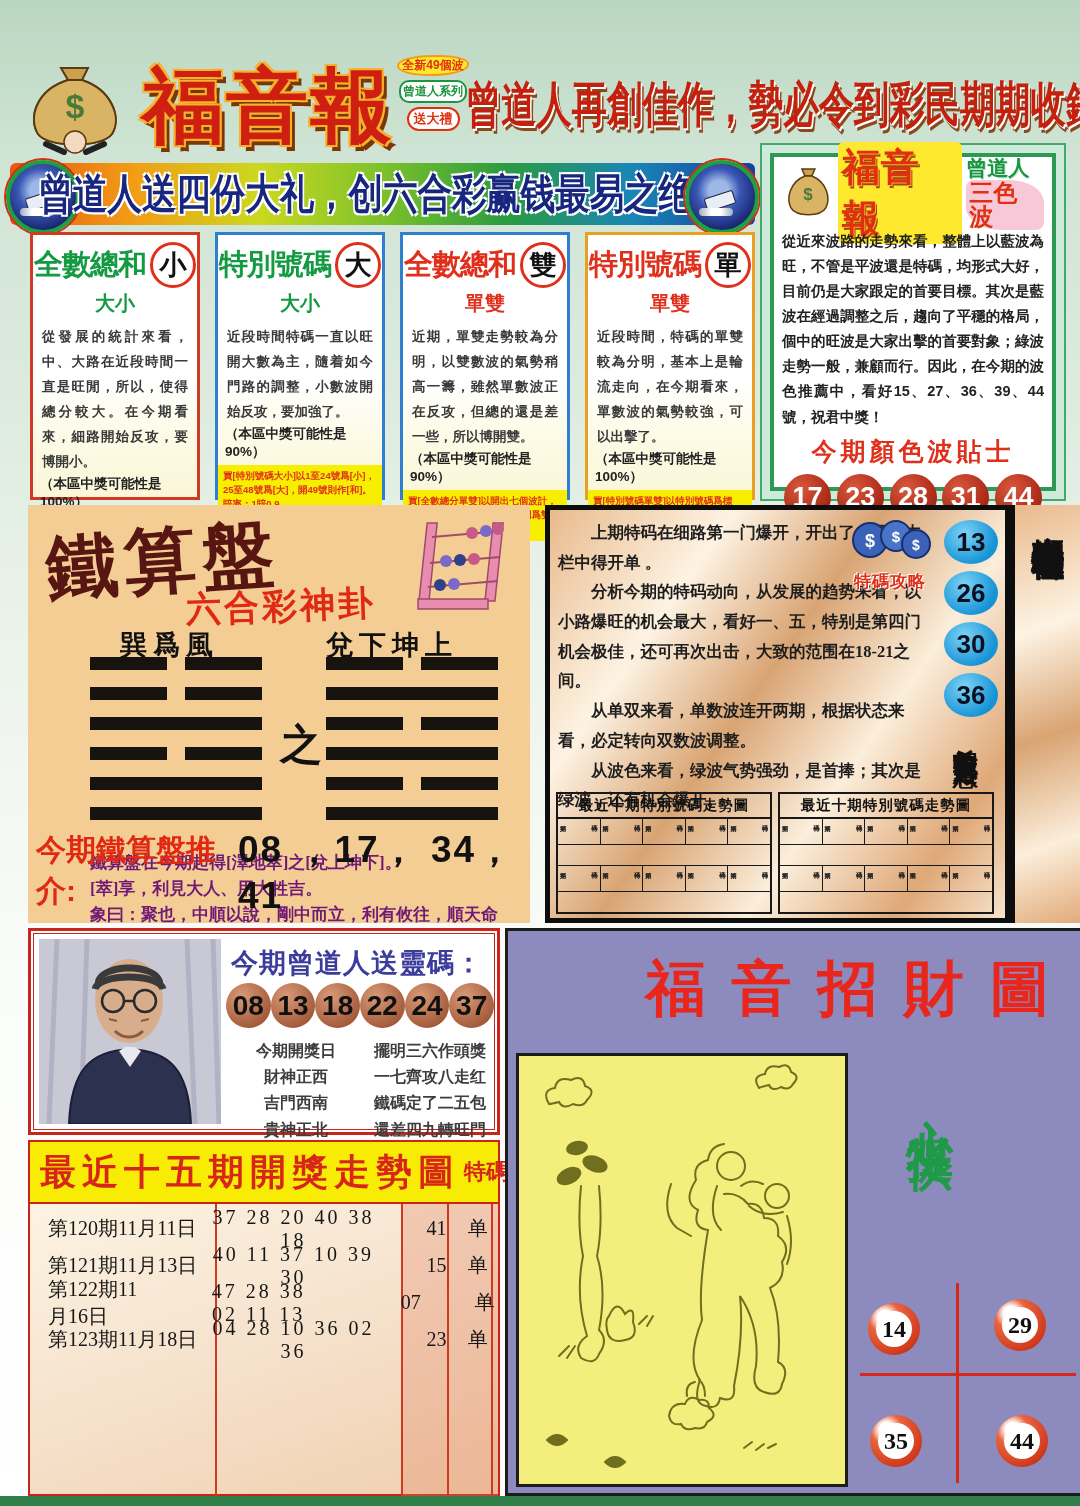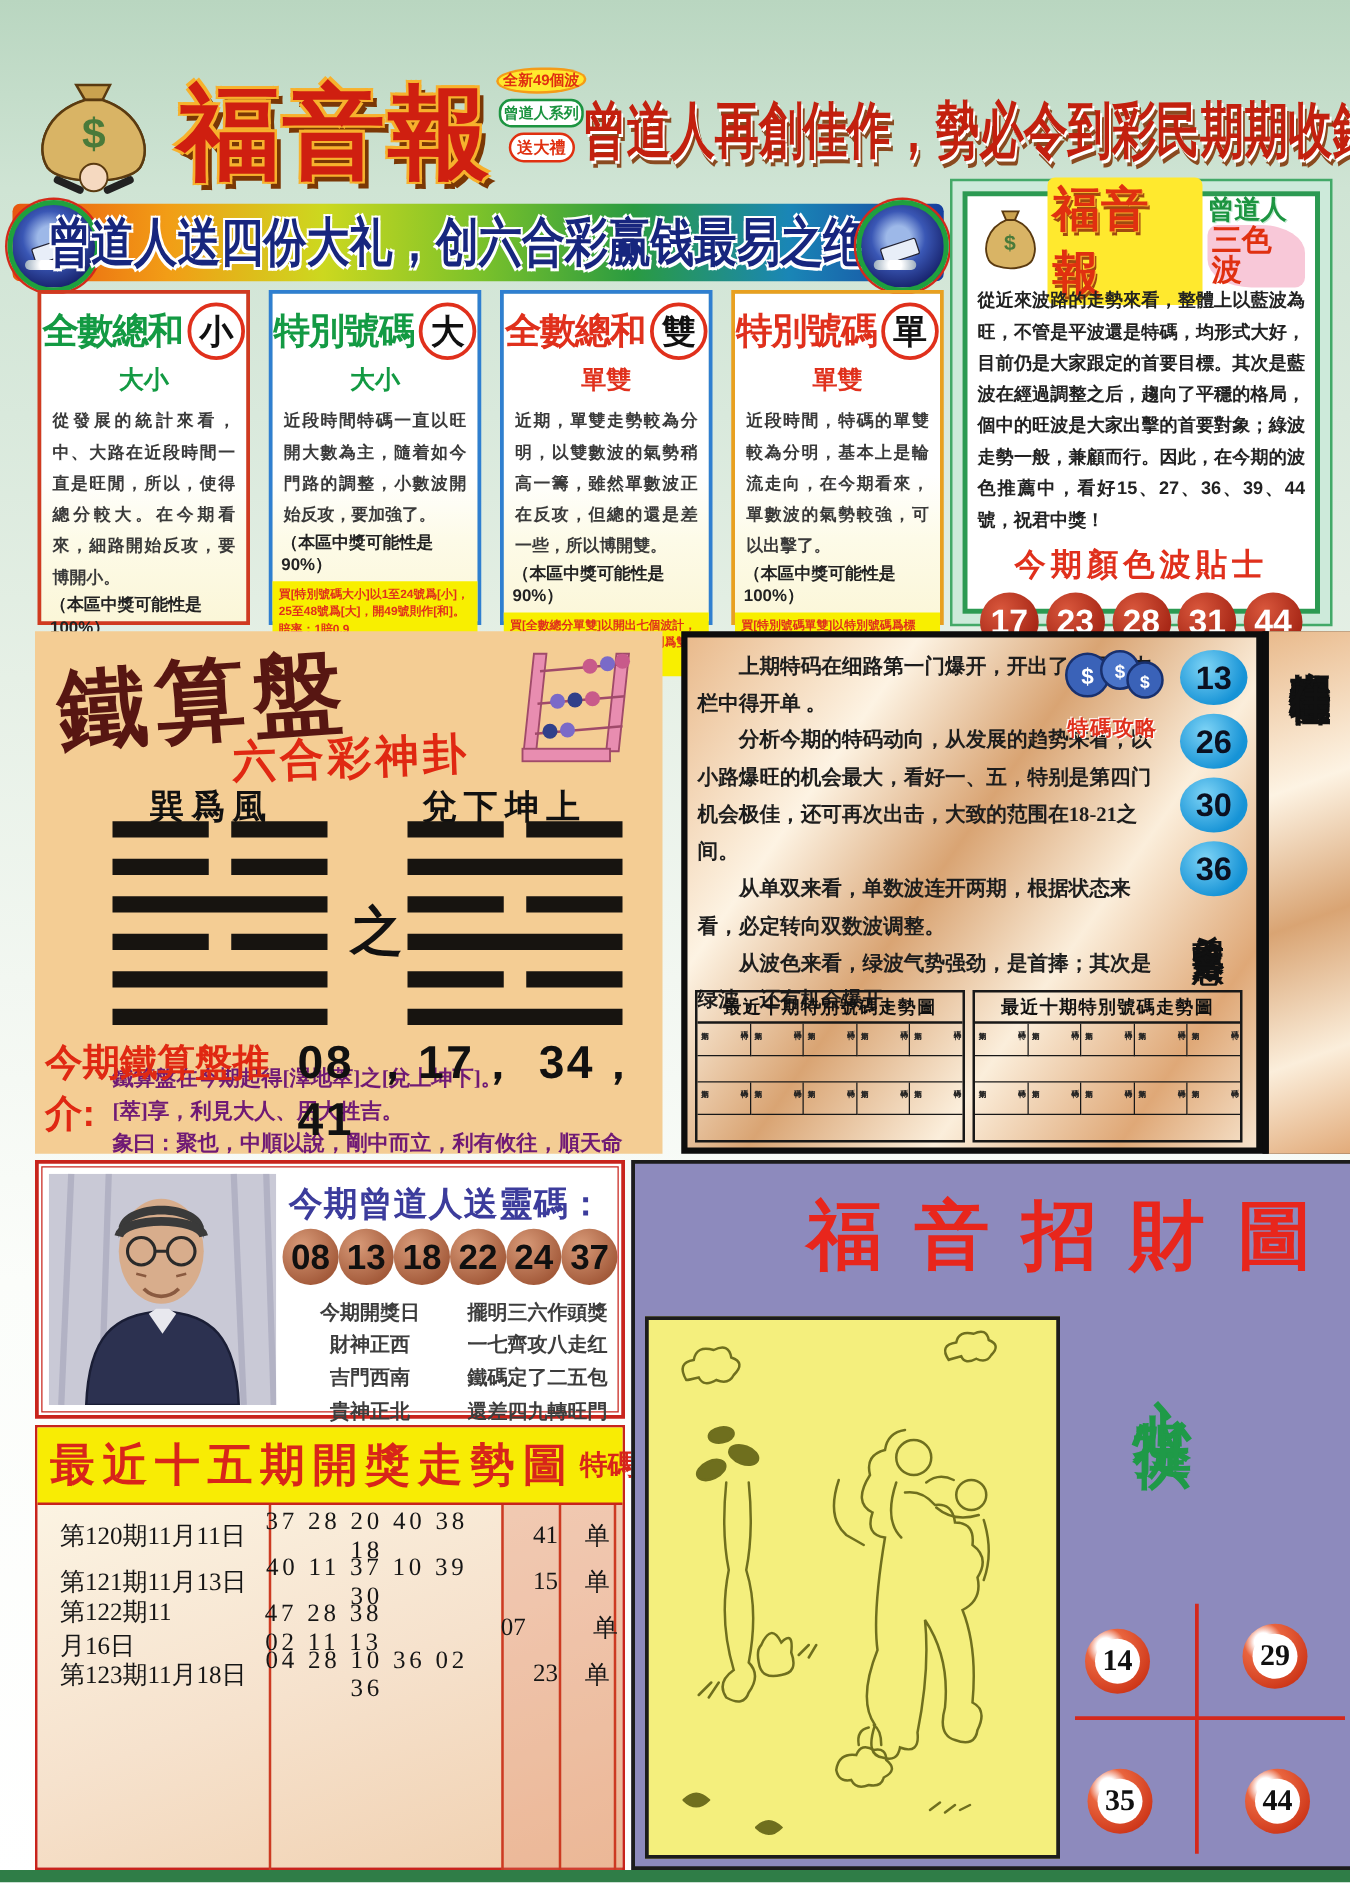--- a/index.html
+++ b/index.html
@@ -239,21 +239,21 @@
           <circle cx="82" cy="14" r="6" fill="#c85a8a"></circle>
         <circle cx="30" cy="46" r="6" fill="#7a6ac8"></circle>
           <circle cx="44" cy="45" r="6" fill="#30408a"></circle>
           <circle cx="58" cy="44" r="6" fill="#c85a8a"></circle>
         <circle cx="24" cy="70" r="6" fill="#30408a"></circle>
           <circle cx="38" cy="69" r="6" fill="#7a6ac8"></circle>
       </svg>
     </div>
     <div class="abs iron-sub">六合彩神卦</div>
     <div class="abs hex-label" style="top:122px;left:92px;">巽爲風</div>
-    <div class="abs hex-label" style="top:122px;left:310px;">兌下坤上</div>
+    <div class="abs hex-label" style="top:122px;left:298px;">兌下坤上</div>
     <div class="abs hexagram" style="top:152px;left:62px;">
       <div class="hexrow b">
           <span></span>
           <span></span>
         </div>
       <div class="hexrow b">
           <span></span>
           <span></span>
         </div>
       <div class="hexrow s"></div>

